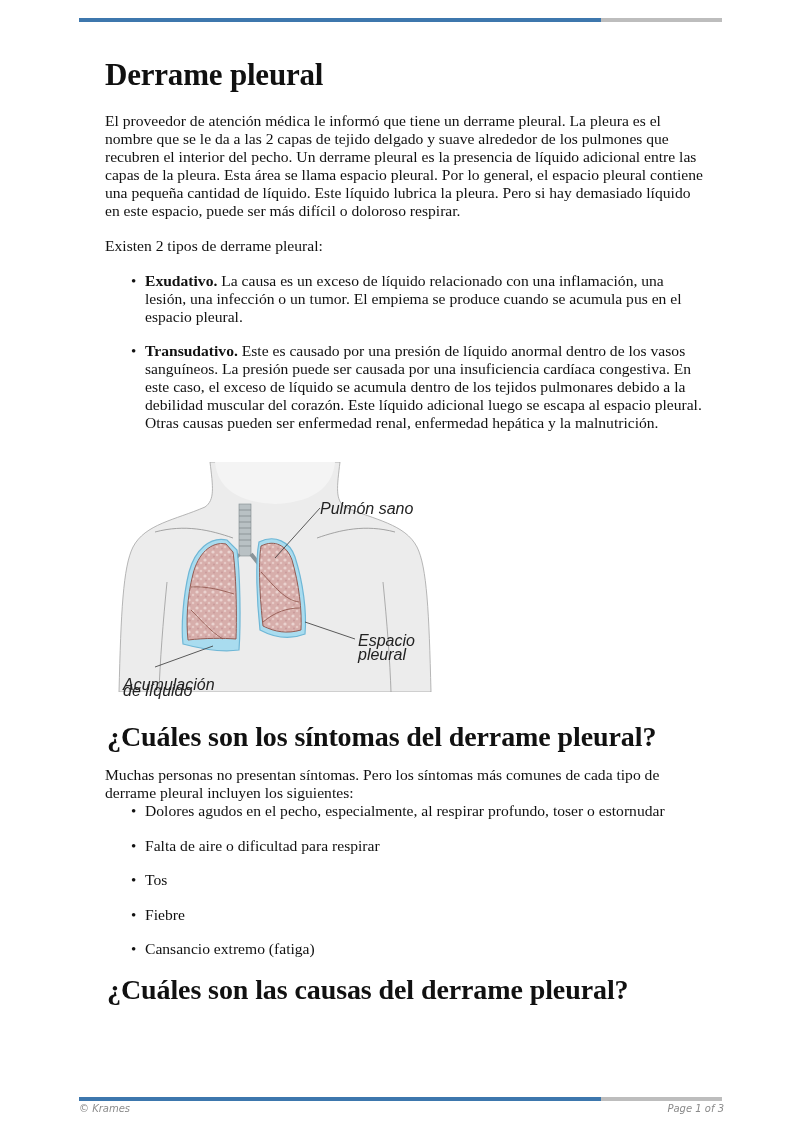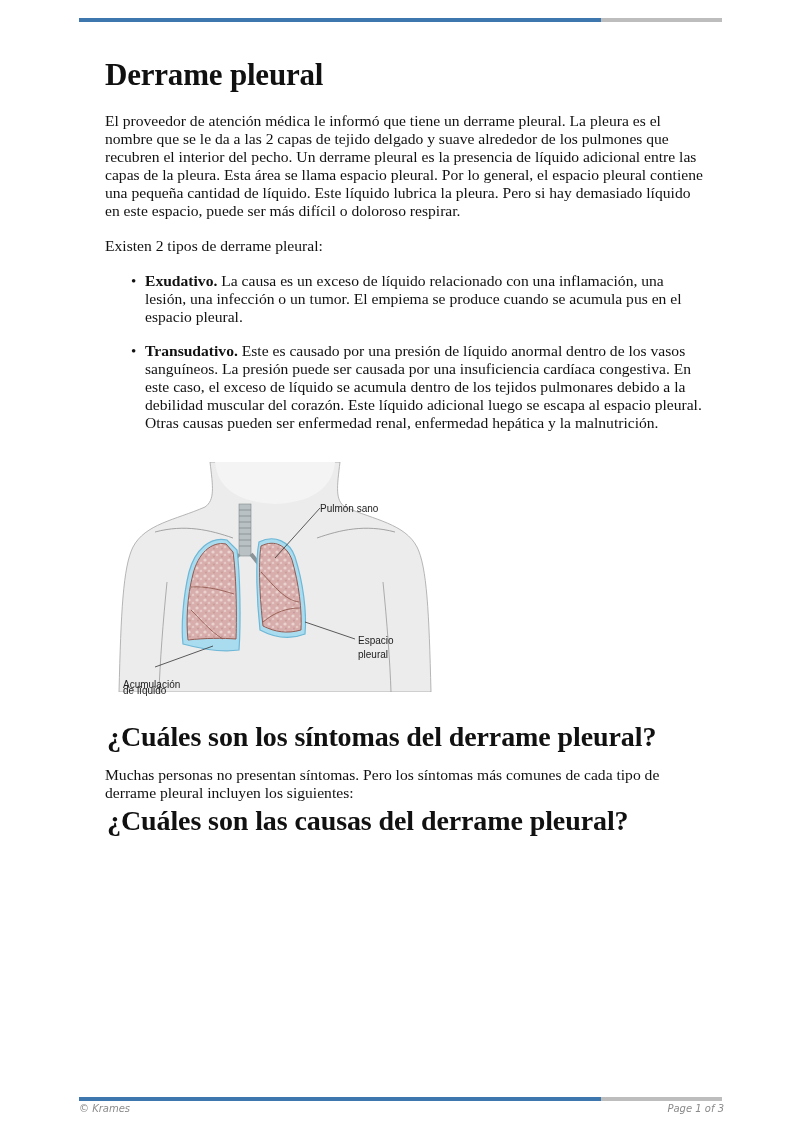--- a/index.html
+++ b/index.html
@@ -13,21 +13,21 @@
   h2 { font-size: 28px; font-weight: bold; margin: 2px; line-height: 30px; letter-spacing: -0.1px; }
   p { font-size: 15.6px; line-height: 18px; margin: 0; }
   .p1 { margin-bottom: 17px; }
   .p2 { margin-bottom: 17px; }
   ul { margin: 0; padding: 0 0 0 40px; list-style: none; }
   ul li { position: relative; font-size: 15.6px; line-height: 18px; }
   ul li::before { content: "\2022"; position: absolute; left: -14px; top: 0; font-size: 15px; }
   ul.types li { margin-bottom: 16px; }
   .figure { position: relative; width: 320px; height: 230px; margin: 30px 0 0 10px; }
   .figure svg { position: absolute; left: 0; top: 0; }
-  .fig-label { position: absolute; font-family: "Liberation Sans", "DejaVu Sans", sans-serif; font-size: 10px; line-height: 14px; color: #222; }
+  .fig-label { position: absolute; font-family: "Liberation Sans", "DejaVu Sans", sans-serif; font-size: 16px; line-height: 14px; color: #222; font-style: italic; }
   .h2-sym { margin-top: 30px; }
   .p3 { margin-top: 14px; }
   ul.sym li { margin-bottom: 16.5px; }
   .h2-cause { margin-top: 4px; }
   .bottombar { position: absolute; left: 79px; top: 1097px; width: 643px; height: 4px; display: flex; }
   .bottombar .blue { width: 522px; height: 100%; background: #3d77ad; }
   .bottombar .grey { flex: 1; height: 100%; background: #bdbdbd; }
   .footer-left, .footer-right { position: absolute; top: 1103px; font-family: "DejaVu Sans", sans-serif; font-style: italic; font-size: 10px; color: #8a8a8a; }
   .footer-left { left: 79px; }
   .footer-right { right: 76px; }
@@ -95,20 +95,27 @@
     </svg>
     <span class="fig-label" style="left:205px; top:40px;">Pulmón sano</span>
     <span class="fig-label" style="left:243px; top:172px;">Espacio</span>
     <span class="fig-label" style="left:243px; top:186px;">pleural</span>
     <span class="fig-label" style="left:8px; top:216px;">Acumulación</span>
     <span class="fig-label" style="left:8px; top:222px;">de líquido</span>
   </div>
 
   <h2 class="h2-sym">¿Cuáles son los síntomas del derrame pleural?</h2>
   <p class="p3">Muchas personas no presentan síntomas. Pero los síntomas más comunes de cada tipo de derrame pleural incluyen los siguientes:</p>
+  <ul class="sym">
+    <li>Dolores agudos en el pecho, especialmente, al respirar profundo, toser o estornudar</li>
+    <li>Falta de aire o dificultad para respirar</li>
+    <li>Tos</li>
+    <li>Fiebre</li>
+    <li>Cansancio extremo (fatiga)</li>
+  </ul>
   <h2 class="h2-cause">¿Cuáles son las causas del derrame pleural?</h2>
 </div>
 
 <div class="bottombar">
   <div class="blue"></div>
   <div class="grey"></div>
 </div>
 <span class="footer-left">© Krames</span>
 <span class="footer-right">Page 1 of 3</span>
 

